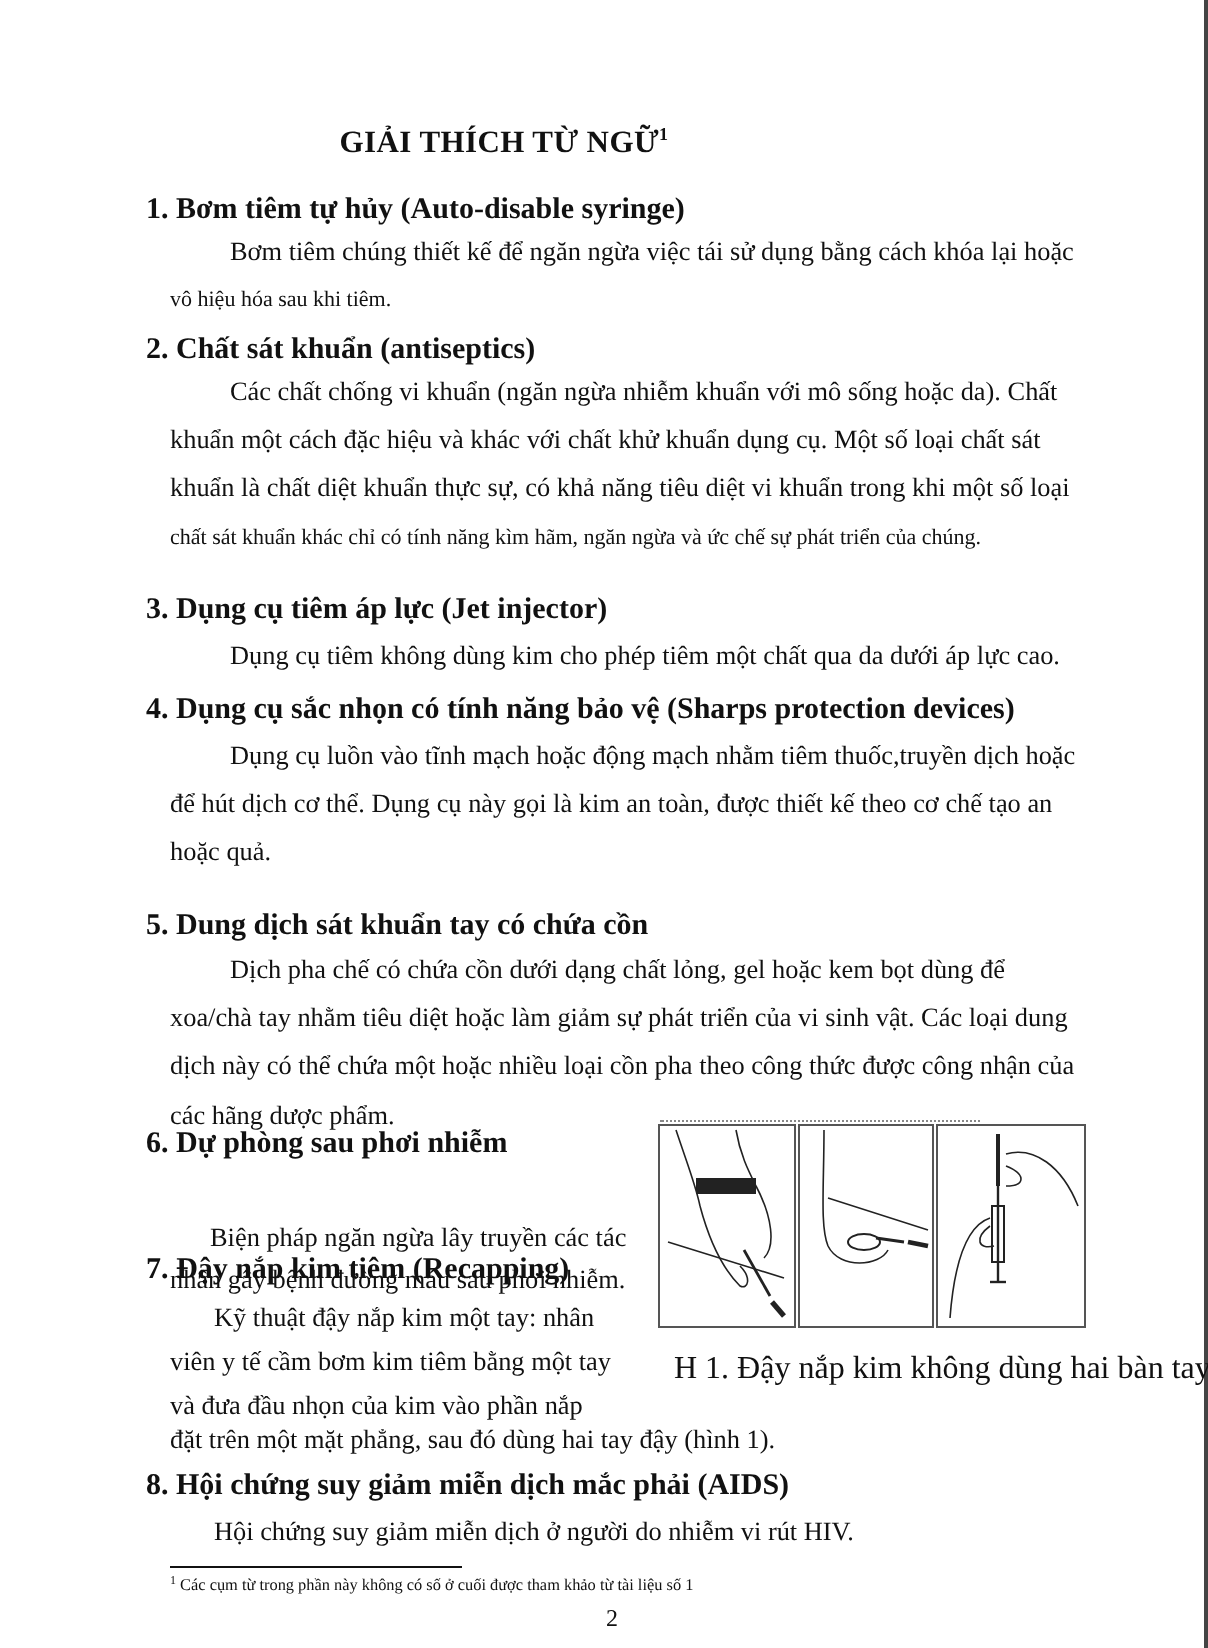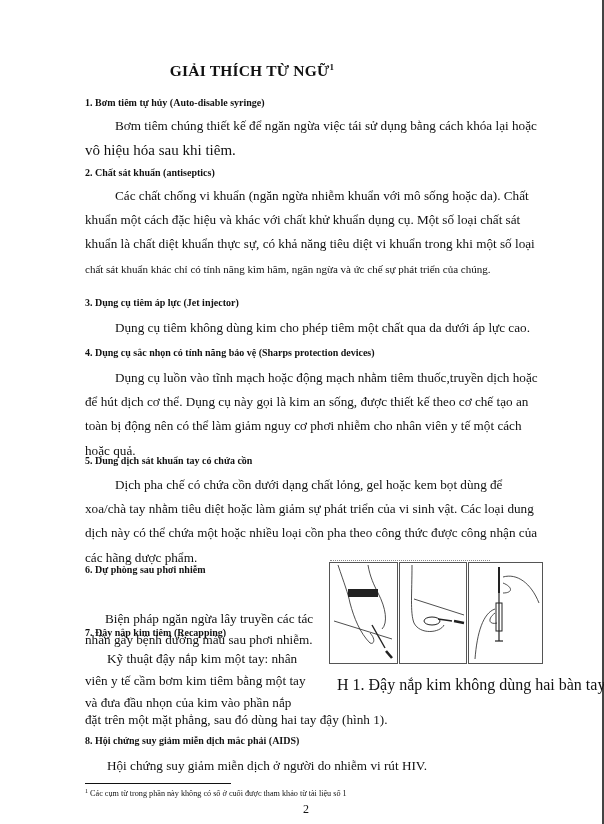--- a/index.html
+++ b/index.html
@@ -10,21 +10,21 @@
     }
     .right-border {
       position: absolute; right: 0; top: 0; width: 2px; height: 824px; background: #444;
     }
     .title {
       position: absolute; top: 62px; left: 0; width: 504px; text-align: center;
       font-weight: bold; font-size: 15.5px; letter-spacing: 0.2px;
     }
     .title sup { font-size: 9px; vertical-align: 6px; }
     .heading {
-      position: absolute; left: 85px; font-weight: bold; font-size: 10px; white-space: nowrap;
+      position: absolute; left: 73px; font-weight: bold; font-size: 15px; white-space: nowrap;
     }
     .para {
       position: absolute; left: 85px; width: 455px; font-size: 13.2px; line-height: 24.2px;
       text-align: justify; text-align-last: left;
     }
     .para .indent { display: inline-block; width: 30px; }
     .para.narrow { width: 239px; }
     .figure {
       position: absolute; left: 329px; top: 562px; width: 214px; height: 102px;
     }
@@ -53,41 +53,40 @@
 </head>
 <body>
 
 <div class="right-border"></div>
 
 <div class="title"><span>GIẢI THÍCH TỪ NGỮ</span><sup>1</sup></div>
 
 <div class="heading" style="top:97px">1. Bơm tiêm tự hủy (Auto-disable syringe)</div>
 <div class="para" style="top:114px">
   <div><span class="indent"></span><span>Bơm tiêm chúng thiết kế để ngăn ngừa việc tái sử dụng bằng cách khóa lại hoặc</span></div>
-  <div style="font-size:15px">vô hiệu hóa sau khi tiêm.</div>
+  <div style="font-size:11px">vô hiệu hóa sau khi tiêm.</div>
 </div>
 
 <div class="heading" style="top:167px">2. Chất sát khuẩn (antiseptics)</div>
 <div class="para" style="top:184px">
   <div><span class="indent"></span><span>Các chất chống vi khuẩn (ngăn ngừa nhiễm khuẩn với mô sống hoặc da). Chất</span></div>
   <div>khuẩn một cách đặc hiệu và khác với chất khử khuẩn dụng cụ. Một số loại chất sát</div>
   <div>khuẩn là chất diệt khuẩn thực sự, có khả năng tiêu diệt vi khuẩn trong khi một số loại</div>
   <div style="font-size:11px">chất sát khuẩn khác chỉ có tính năng kìm hãm, ngăn ngừa và ức chế sự phát triển của chúng.</div>
 </div>
 
 <div class="heading" style="top:297px">3. Dụng cụ tiêm áp lực (Jet injector)</div>
 <div class="para" style="top:316px">
   <div><span class="indent"></span><span>Dụng cụ tiêm không dùng kim cho phép tiêm một chất qua da dưới áp lực cao.</span></div>
 </div>
 
 <div class="heading" style="top:347px">4. Dụng cụ sắc nhọn có tính năng bảo vệ (Sharps protection devices)</div>
 <div class="para" style="top:366px">
   <div><span class="indent"></span><span>Dụng cụ luồn vào tĩnh mạch hoặc động mạch nhằm tiêm thuốc,truyền dịch hoặc</span></div>
-  <div>để hút dịch cơ thể. Dụng cụ này gọi là kim an sống, được thiết kế theo cơ chế tạo an</div>
-  <div>toàn bị động nên có thể làm giảm nguy cơ phơi nhiễm cho nhân viên y tế một cách</div>
+  <div>để hút dịch cơ thể. Dụng cụ này gọi là kim an toàn, được thiết kế theo cơ chế tạo an</div>
   <div>hoặc quả.</div>
 </div>
 
 <div class="heading" style="top:455px">5. Dung dịch sát khuẩn tay có chứa cồn</div>
 <div class="para" style="top:473px">
   <div><span class="indent"></span><span>Dịch pha chế có chứa cồn dưới dạng chất lỏng, gel hoặc kem bọt dùng để</span></div>
   <div>xoa/chà tay nhằm tiêu diệt hoặc làm giảm sự phát triển của vi sinh vật. Các loại dung</div>
   <div>dịch này có thể chứa một hoặc nhiều loại cồn pha theo công thức được công nhận của</div>
   <div>các hãng dược phẩm.</div>
 </div>

